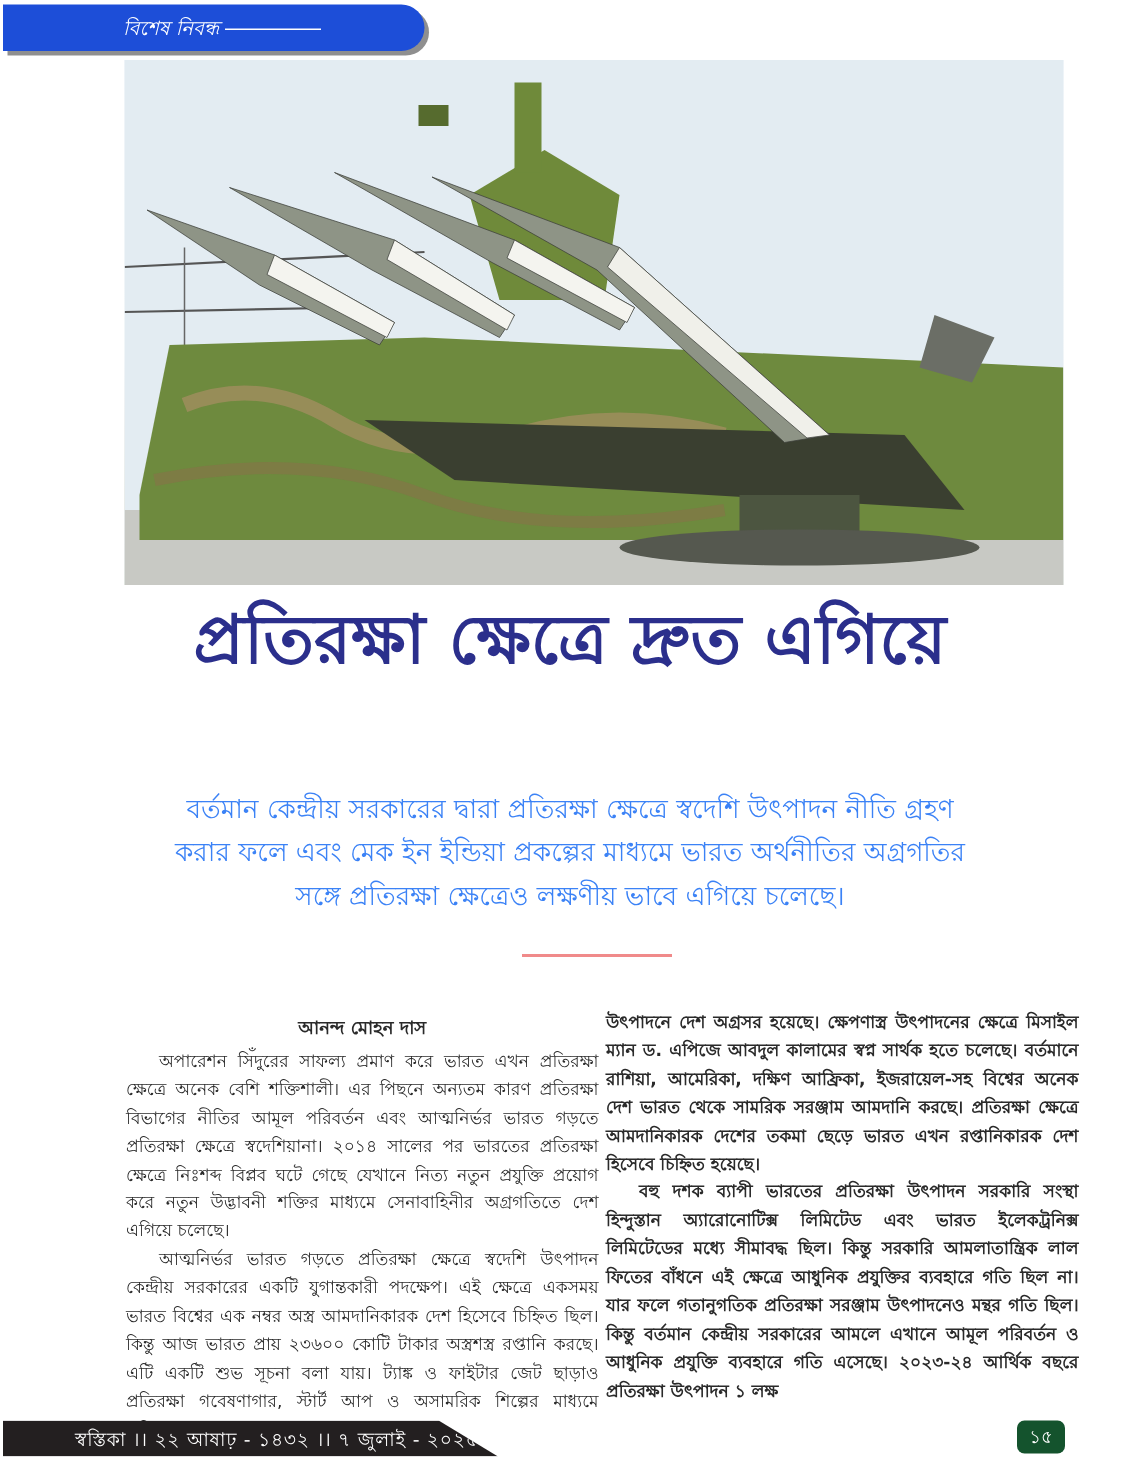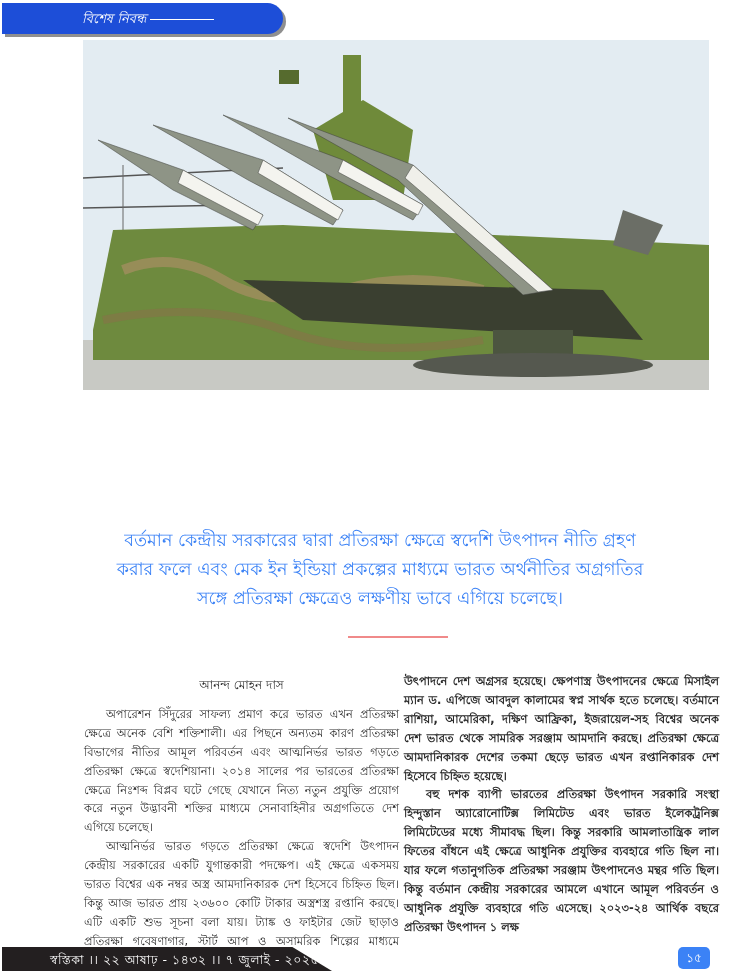--- a/index.html
+++ b/index.html
@@ -35,34 +35,34 @@
   .deck-rule {
     position: absolute; left: 348px; top: 636px; width: 100px; height: 2px; background: #f08a8a;
   }
 
   .col {
     position: absolute; top: 676px; width: 315px; font-size: 11.4px; line-height: 18.9px;
     text-align: justify; color: #2a2a2a;
   }
   .col.left { left: 84px; }
   .col.right { left: 404px; top: 672px; font-weight: bold; }
-  .byline { text-align: center; font-weight: normal; font-size: 12px; margin-bottom: 10px; }
+  .byline { text-align: center; font-weight: bold; font-size: 12px; margin-bottom: 3px; }
   .col p { text-indent: 22px; }
   .col p.noindent { text-indent: 0; }
 
   .footer-band {
     position: absolute; left: 2px; top: 947px; width: 330px; height: 24px; background: #231f20;
     clip-path: polygon(0 0, 88% 0, 100% 100%, 0 100%);
   }
   .footer-band .text {
     position: absolute; left: 48px; top: 4px; color: #fff; font-size: 12.5px; letter-spacing: 0.5px;
     white-space: nowrap;
   }
   .page-num {
-    position: absolute; left: 678px; top: 947px; width: 32px; height: 22px; background: #3b82f6;
+    position: absolute; left: 678px; top: 947px; width: 32px; height: 22px; background: #14532d;
     border-radius: 5px; color: #fff; text-align: center; font-size: 12px; line-height: 22px;
   }
 </style>
 </head>
 <body>
 
 <div class="section-tab">
   <span class="label">বিশেষ নিবন্ধ</span>
   <span class="rule"></span>
 </div>
@@ -96,20 +96,21 @@
       <polygon points="140,75 260,120 340,165 330,180 245,135" fill="#8e9486"></polygon>
       <polygon points="260,120 340,165 335,175 255,132" fill="#f4f4ef"></polygon>
       <polygon points="205,78 330,125 470,250 440,255 315,140" fill="#8e9486"></polygon>
       <polygon points="330,125 470,250 455,252 322,138" fill="#f0f0ea"></polygon>
     </g>
     <polygon points="540,170 580,185 565,215 530,205" fill="#6b6e66"></polygon>
   </svg>
 </div>
 
 <div class="headline">
+  <div>প্রতিরক্ষা ক্ষেত্রে দ্রুত এগিয়ে</div>
 </div>
 
 <div class="deck">
   <div>বর্তমান কেন্দ্রীয় সরকারের দ্বারা প্রতিরক্ষা ক্ষেত্রে স্বদেশি উৎপাদন নীতি গ্রহণ</div>
   <div>করার ফলে এবং মেক ইন ইন্ডিয়া প্রকল্পের মাধ্যমে ভারত অর্থনীতির অগ্রগতির</div>
   <div>সঙ্গে প্রতিরক্ষা ক্ষেত্রেও লক্ষণীয় ভাবে এগিয়ে চলেছে।</div>
 </div>
 <div class="deck-rule"></div>
 
 <div class="col left">

